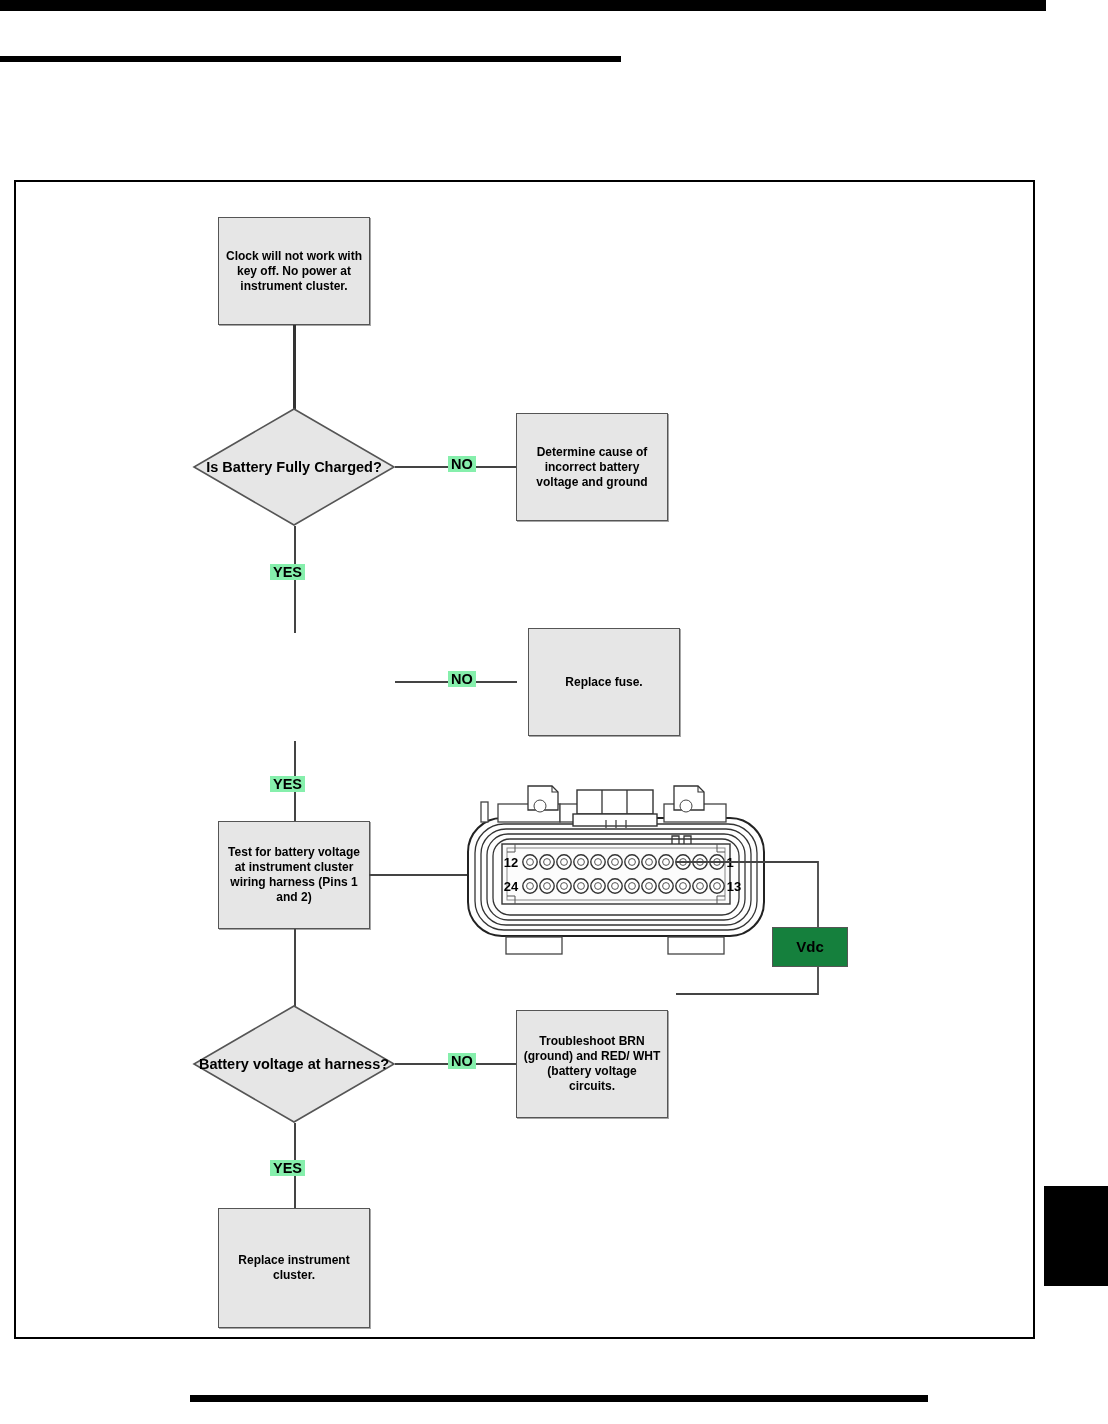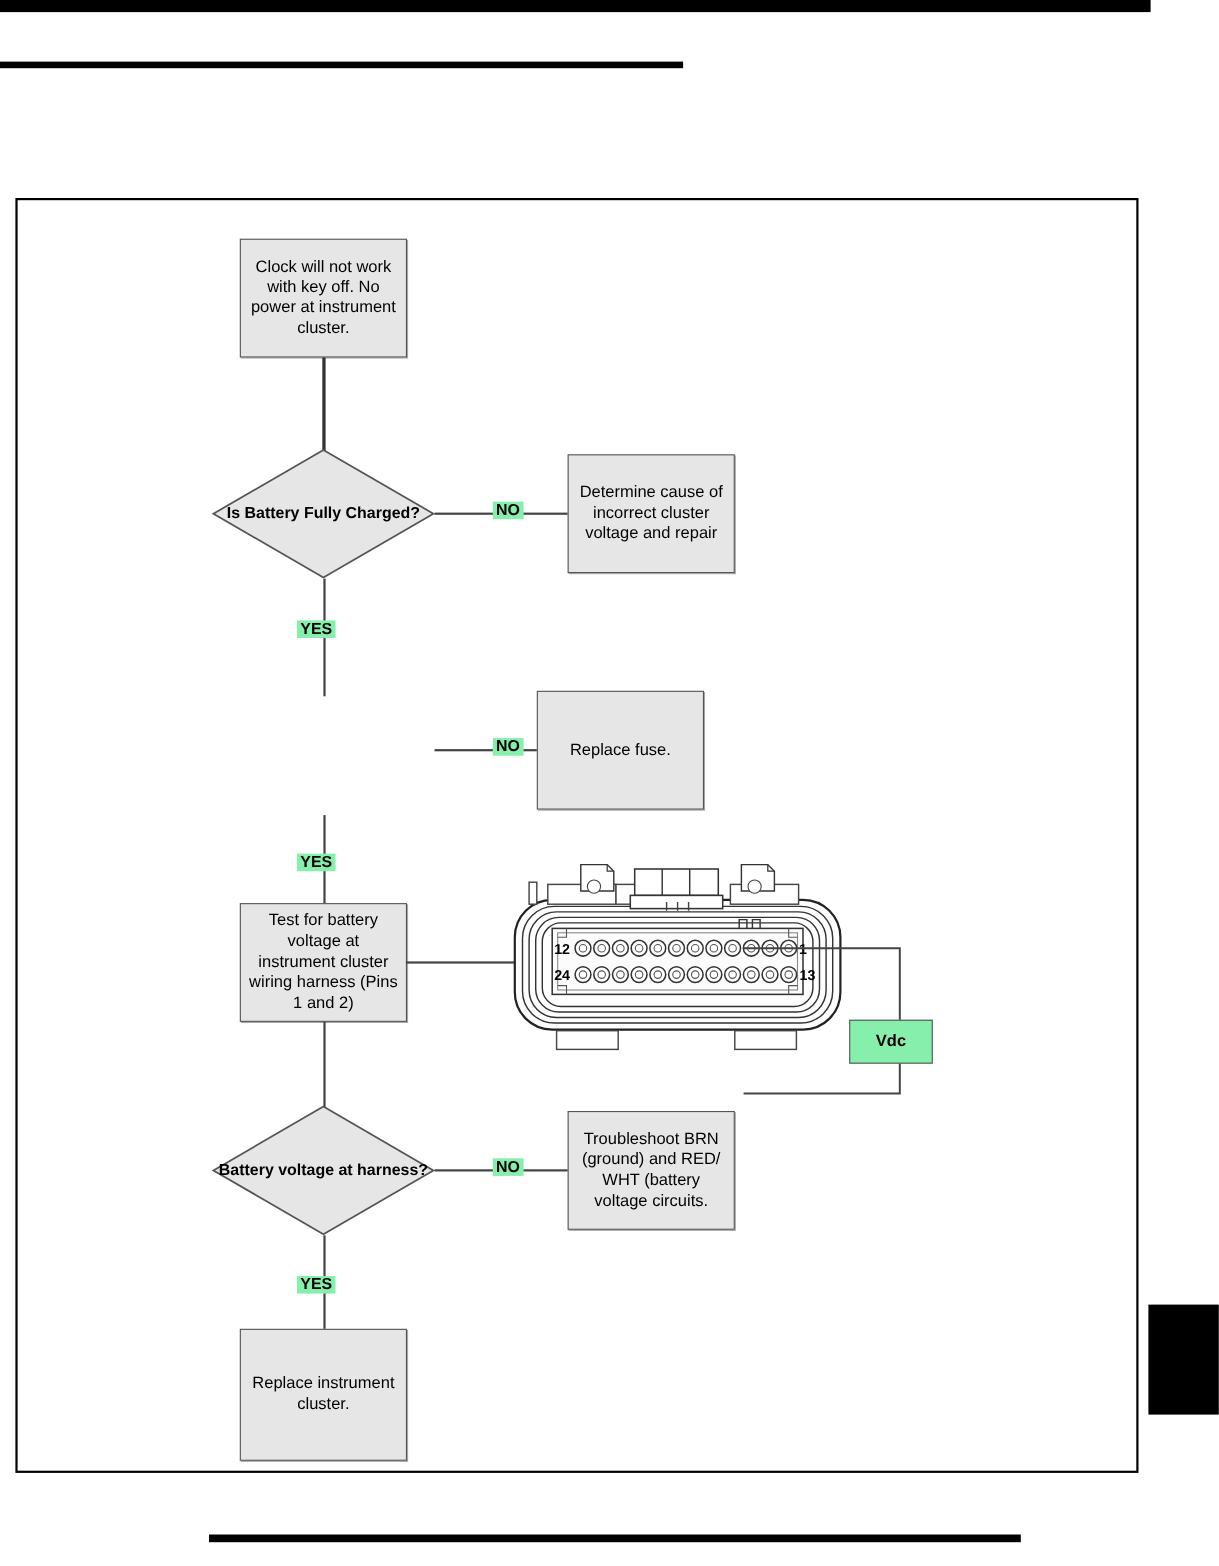--- a/index.html
+++ b/index.html
@@ -64,28 +64,28 @@
     box-sizing: border-box;
   }
   .pbox {
     background: #e6e6e6;
     border: 1.5px solid #555;
     box-shadow: 1px 1px 0 rgba(0,0,0,0.35);
     display: flex;
     align-items: center;
     justify-content: center;
     text-align: center;
-    font-size: 15px;
+    font-size: 12px;
     line-height: 1.25;
     color: #000;
-    font-weight: 400;
+    font-weight: 700;
     padding: 4px 6px;
   }
   .pbox.plain {
-    background: #86efac;
+    background: #15803d;
     border: 1.5px solid #555;
     box-shadow: none;
     font-weight: 600;
   }
   .diamond-wrap {
     position: absolute;
   }
   .diamond-wrap svg { display: block; }
   .diamond-label {
     position: absolute;
@@ -153,30 +153,30 @@
     <div class="diamond-wrap" style="left:176px; top:225px; width:204px; height:120px;">
       <svg width="204" height="120" viewBox="0 0 204 120">
         <polygon points="102,2 202,60 102,118 2,60" fill="#e6e6e6" stroke="#555" stroke-width="1.6"></polygon>
       </svg>
       <div class="diamond-label">Is Battery Fully Charged?</div>
     </div>
 
     <div class="hline" style="left:379px; top:284px; width:152px;"></div>
     <div class="edge-label" style="left:432px; top:274px;">NO</div>
     <div class="node pbox" style="left:500px; top:231px; width:152px; height:108px;">
-      <span>Determine cause of incorrect cluster voltage and repair</span>
+      <span>Determine cause of incorrect battery voltage and ground</span>
     </div>
 
     <div class="vline" style="left:278px; top:344px; height:107px;"></div>
     <div class="edge-label" style="left:254px; top:382px;">YES</div>
 
 
     <div class="hline" style="left:379px; top:499px; width:122px;"></div>
     <div class="edge-label" style="left:432px; top:489px;">NO</div>
-    <div class="node pbox" style="left:472px; top:446px; width:152px; height:108px;">
+    <div class="node pbox" style="left:512px; top:446px; width:152px; height:108px;">
       <span>Replace fuse.</span>
     </div>
 
     <div class="vline" style="left:278px; top:559px; height:90px;"></div>
     <div class="edge-label" style="left:254px; top:594px;">YES</div>
 
     <div class="node pbox" style="left:202px; top:639px; width:152px; height:108px;">
       <span>Test for battery voltage at instrument cluster wiring harness (Pins 1 and 2)</span>
     </div>
 

